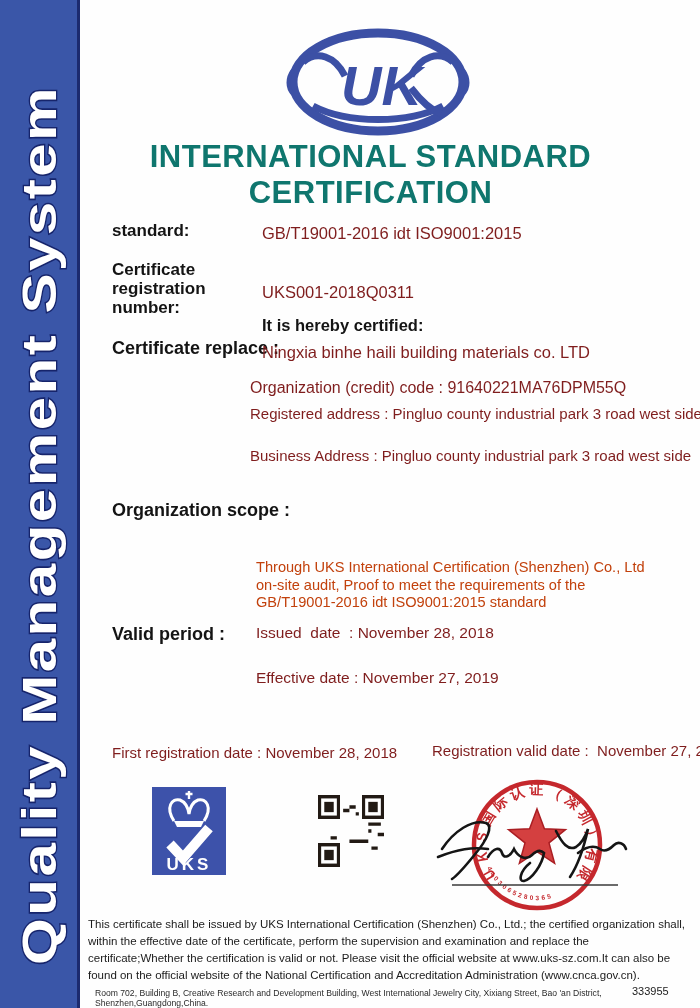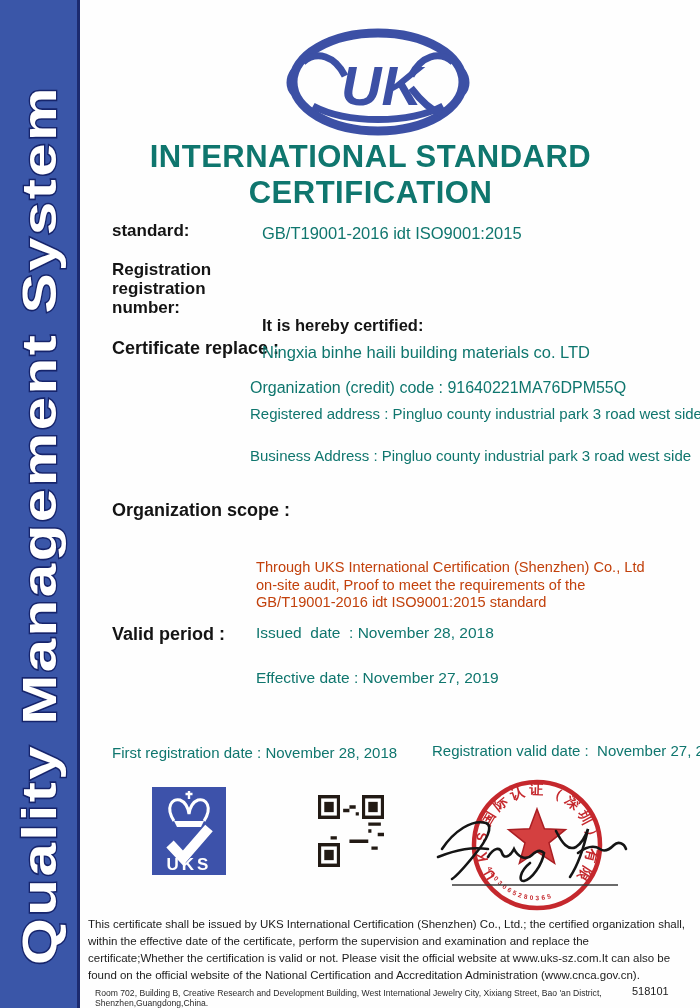--- a/index.html
+++ b/index.html
@@ -5,21 +5,21 @@
   html,body{margin:0;padding:0;background:#e8e8e8;}
   .page{position:relative;width:700px;height:1008px;background:#fefefe;overflow:hidden;
         font-family:"Liberation Sans",sans-serif;color:#1d1d1f;}
   .abs{position:absolute;}
   
   .sidebar{left:0;top:0;width:77px;height:1008px;background:#3a56a8;border-right:3px solid #1c2a6e;}
   
   .title{left:88px;top:139px;width:565px;text-align:center;font-weight:bold;
          font-size:31px;line-height:36px;color:#0f766e;letter-spacing:.5px;}
   .lbl{font-weight:bold;color:#141414;}
-  .val{white-space:pre;color:#0f766e;}
+  .val{white-space:pre;color:#7f1d1d;}
   .f17{font-size:17px;} .f165{font-size:16.5px;} .f16{font-size:16px;}
   .f155{font-size:15.5px;} .f145{font-size:15px;} .f18{font-size:18px;}
   .para{width:404px;font-size:14.6px;line-height:17.5px;color:#c2410c;}
   .footnote{width:600px;font-size:11.5px;line-height:17px;color:#1b1b1b;}
   .addr{font-size:8.6px;color:#2a2a2a;}
   .zip{font-size:11px;color:#1b1b1b;}
   svg text{font-family:"Liberation Sans",sans-serif;}
 </style>
 </head>
 <body>
@@ -48,21 +48,22 @@
   </div>
 
   <div class="abs title">
     <div>INTERNATIONAL STANDARD</div>
     <div>CERTIFICATION</div>
   </div>
 
   <div class="abs lbl f17" style="left:112px;top:221px;">standard:</div>
   <div class="abs val f165" style="left:262px;top:224px;">GB/T19001-2016 idt ISO9001:2015</div>
 
-  <div class="abs lbl f17" style="left:112px;top:260px;width:140px;line-height:19px;">Registration registration number:</div>
+  <div class="abs lbl f17" style="left:112px;top:260px;width:140px;line-height:19px;">Certificate registration number:</div>
+  <div class="abs val f165" style="left:262px;top:283px;">UKS001-2018Q0311</div>
 
   <div class="abs lbl f165" style="left:262px;top:316px;">It is hereby certified:</div>
 
   <div class="abs lbl f18" style="left:112px;top:338px;">Certificate replace :</div>
   <div class="abs val f165" style="left:262px;top:343px;">Ningxia binhe haili building materials co. LTD</div>
 
   <div class="abs val f16" style="left:250px;top:379px;">Organization (credit) code : 91640221MA76DPM55Q</div>
   <div class="abs val f145" style="left:250px;top:405px;">Registered address : Pingluo county industrial park 3 road west side</div>
   <div class="abs val f145" style="left:250px;top:447px;">Business Address : Pingluo county industrial park 3 road west side</div>
 
@@ -133,15 +134,15 @@
         <path d="M 60 104 C 66 94, 72 94, 74 100 C 76 106, 82 104, 86 96 C 90 104, 98 108, 104 102 C 108 98, 112 96, 116 100 C 114 112, 104 126, 96 128 C 90 129, 92 118, 102 110"></path>
         <path d="M 128 78 C 134 90, 140 98, 148 94 C 154 90, 158 82, 160 76 C 156 94, 150 112, 142 124"></path>
         <path d="M 150 100 C 158 94, 166 92, 172 96 C 176 99, 180 98, 186 92 C 190 88, 196 90, 198 96"></path>
       </g>
       <path d="M 24 132 L 190 132" stroke="#3a3a3a" stroke-width="1.6"></path>
     </svg>
   </div>
 
   <div class="abs footnote" style="left:88px;top:916px;">This certificate shall be issued by UKS International Certification (Shenzhen) Co., Ltd.; the certified organization shall, within the effective date of the certificate, perform the supervision and examination and replace the certificate;Whether the certification is valid or not. Please visit the official website at www.uks-sz.com.It can also be found on the official website of the National Certification and Accreditation Administration (www.cnca.gov.cn).</div>
   <div class="abs addr" style="left:95px;top:988px;width:530px;">Room 702, Building B, Creative Research and Development Building, West International Jewelry City, Xixiang Street, Bao 'an District, Shenzhen,Guangdong,China.</div>
-  <div class="abs zip" style="left:632px;top:985px;">518101</div>
+  <div class="abs zip" style="left:632px;top:985px;">333955</div>
 
 </div>
 
 </body></html>

